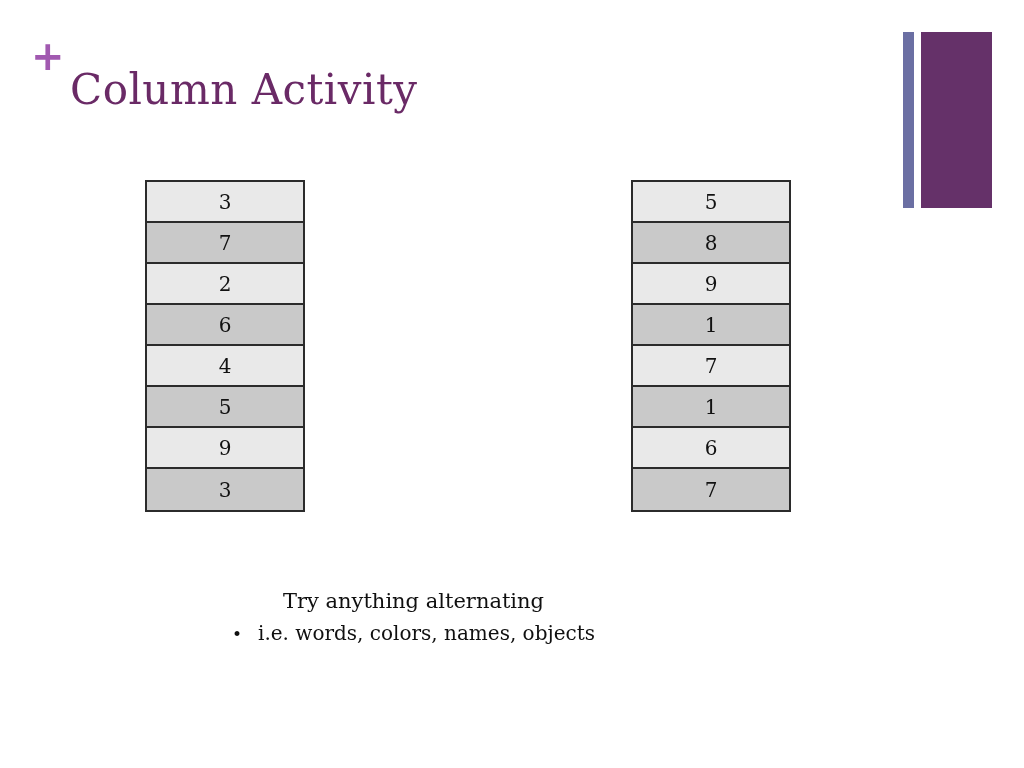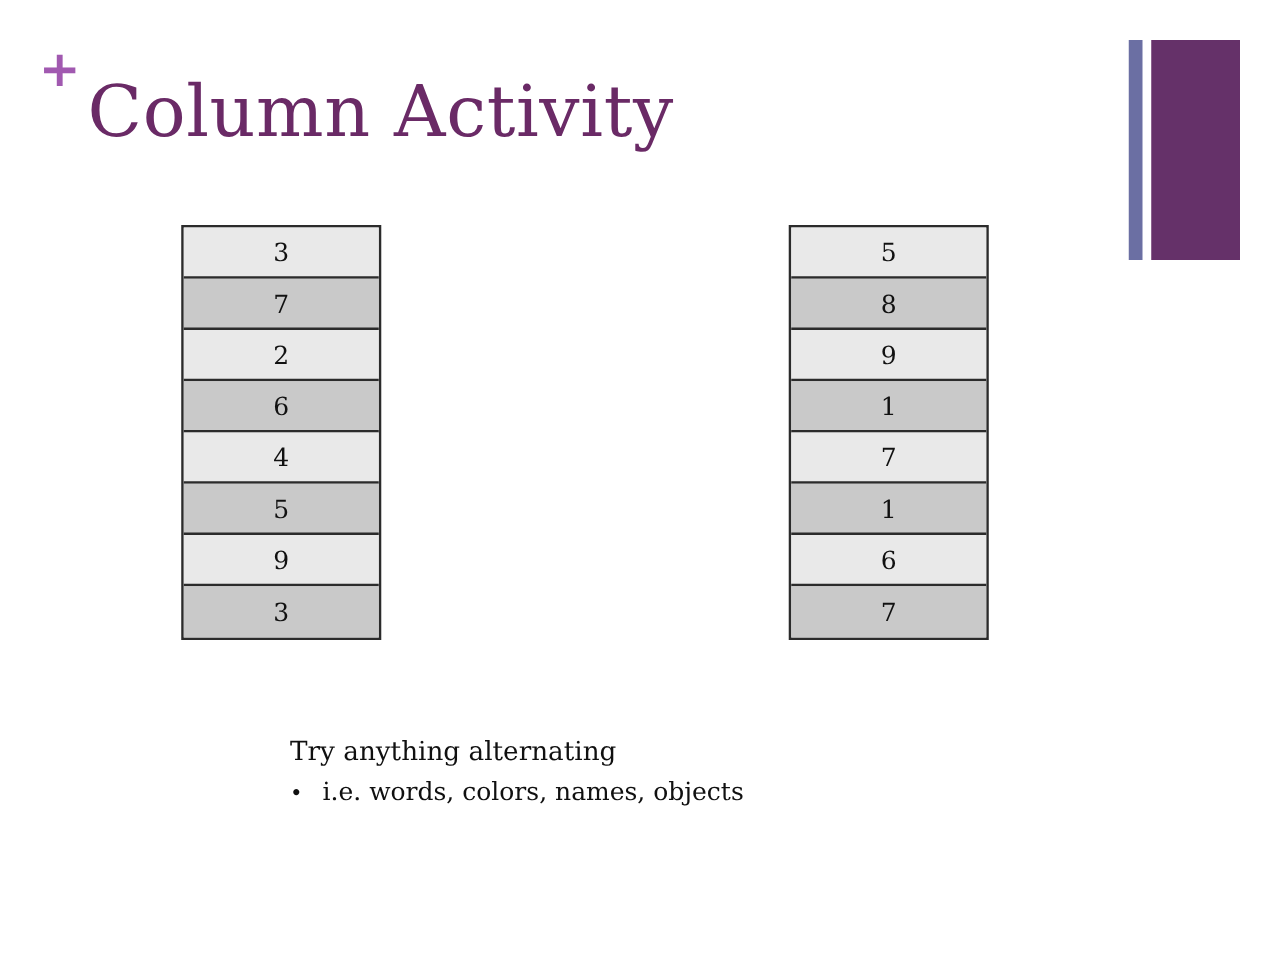--- a/index.html
+++ b/index.html
@@ -43,21 +43,21 @@
     font-weight: bold;
     line-height: 40px;
     color: #a159b0;
     letter-spacing: 0;
   }
   #slide-title {
     position: absolute;
     left: 70px;
     top: 62px;
     font-family: "DejaVu Serif", serif;
-    font-size: 57px;
+    font-size: 42px;
     line-height: 56px;
     color: #6a2a66;
     white-space: nowrap;
     letter-spacing: 0.5px;
   }
 
   
   .number-column {
     position: absolute;
     width: 160px;
@@ -89,20 +89,21 @@
     position: absolute;
     left: 232px;
     top: 586px;
     font-family: "DejaVu Serif", serif;
     color: #101010;
   }
   #body-line-main {
     font-size: 21px;
     line-height: 30px;
     white-space: nowrap;
+    text-align: center;
   }
   #body-bullet-row {
     display: flex;
     align-items: baseline;
     margin-top: 3px;
     white-space: nowrap;
   }
   #body-bullet-marker {
     width: 26px;
     font-size: 17px;

